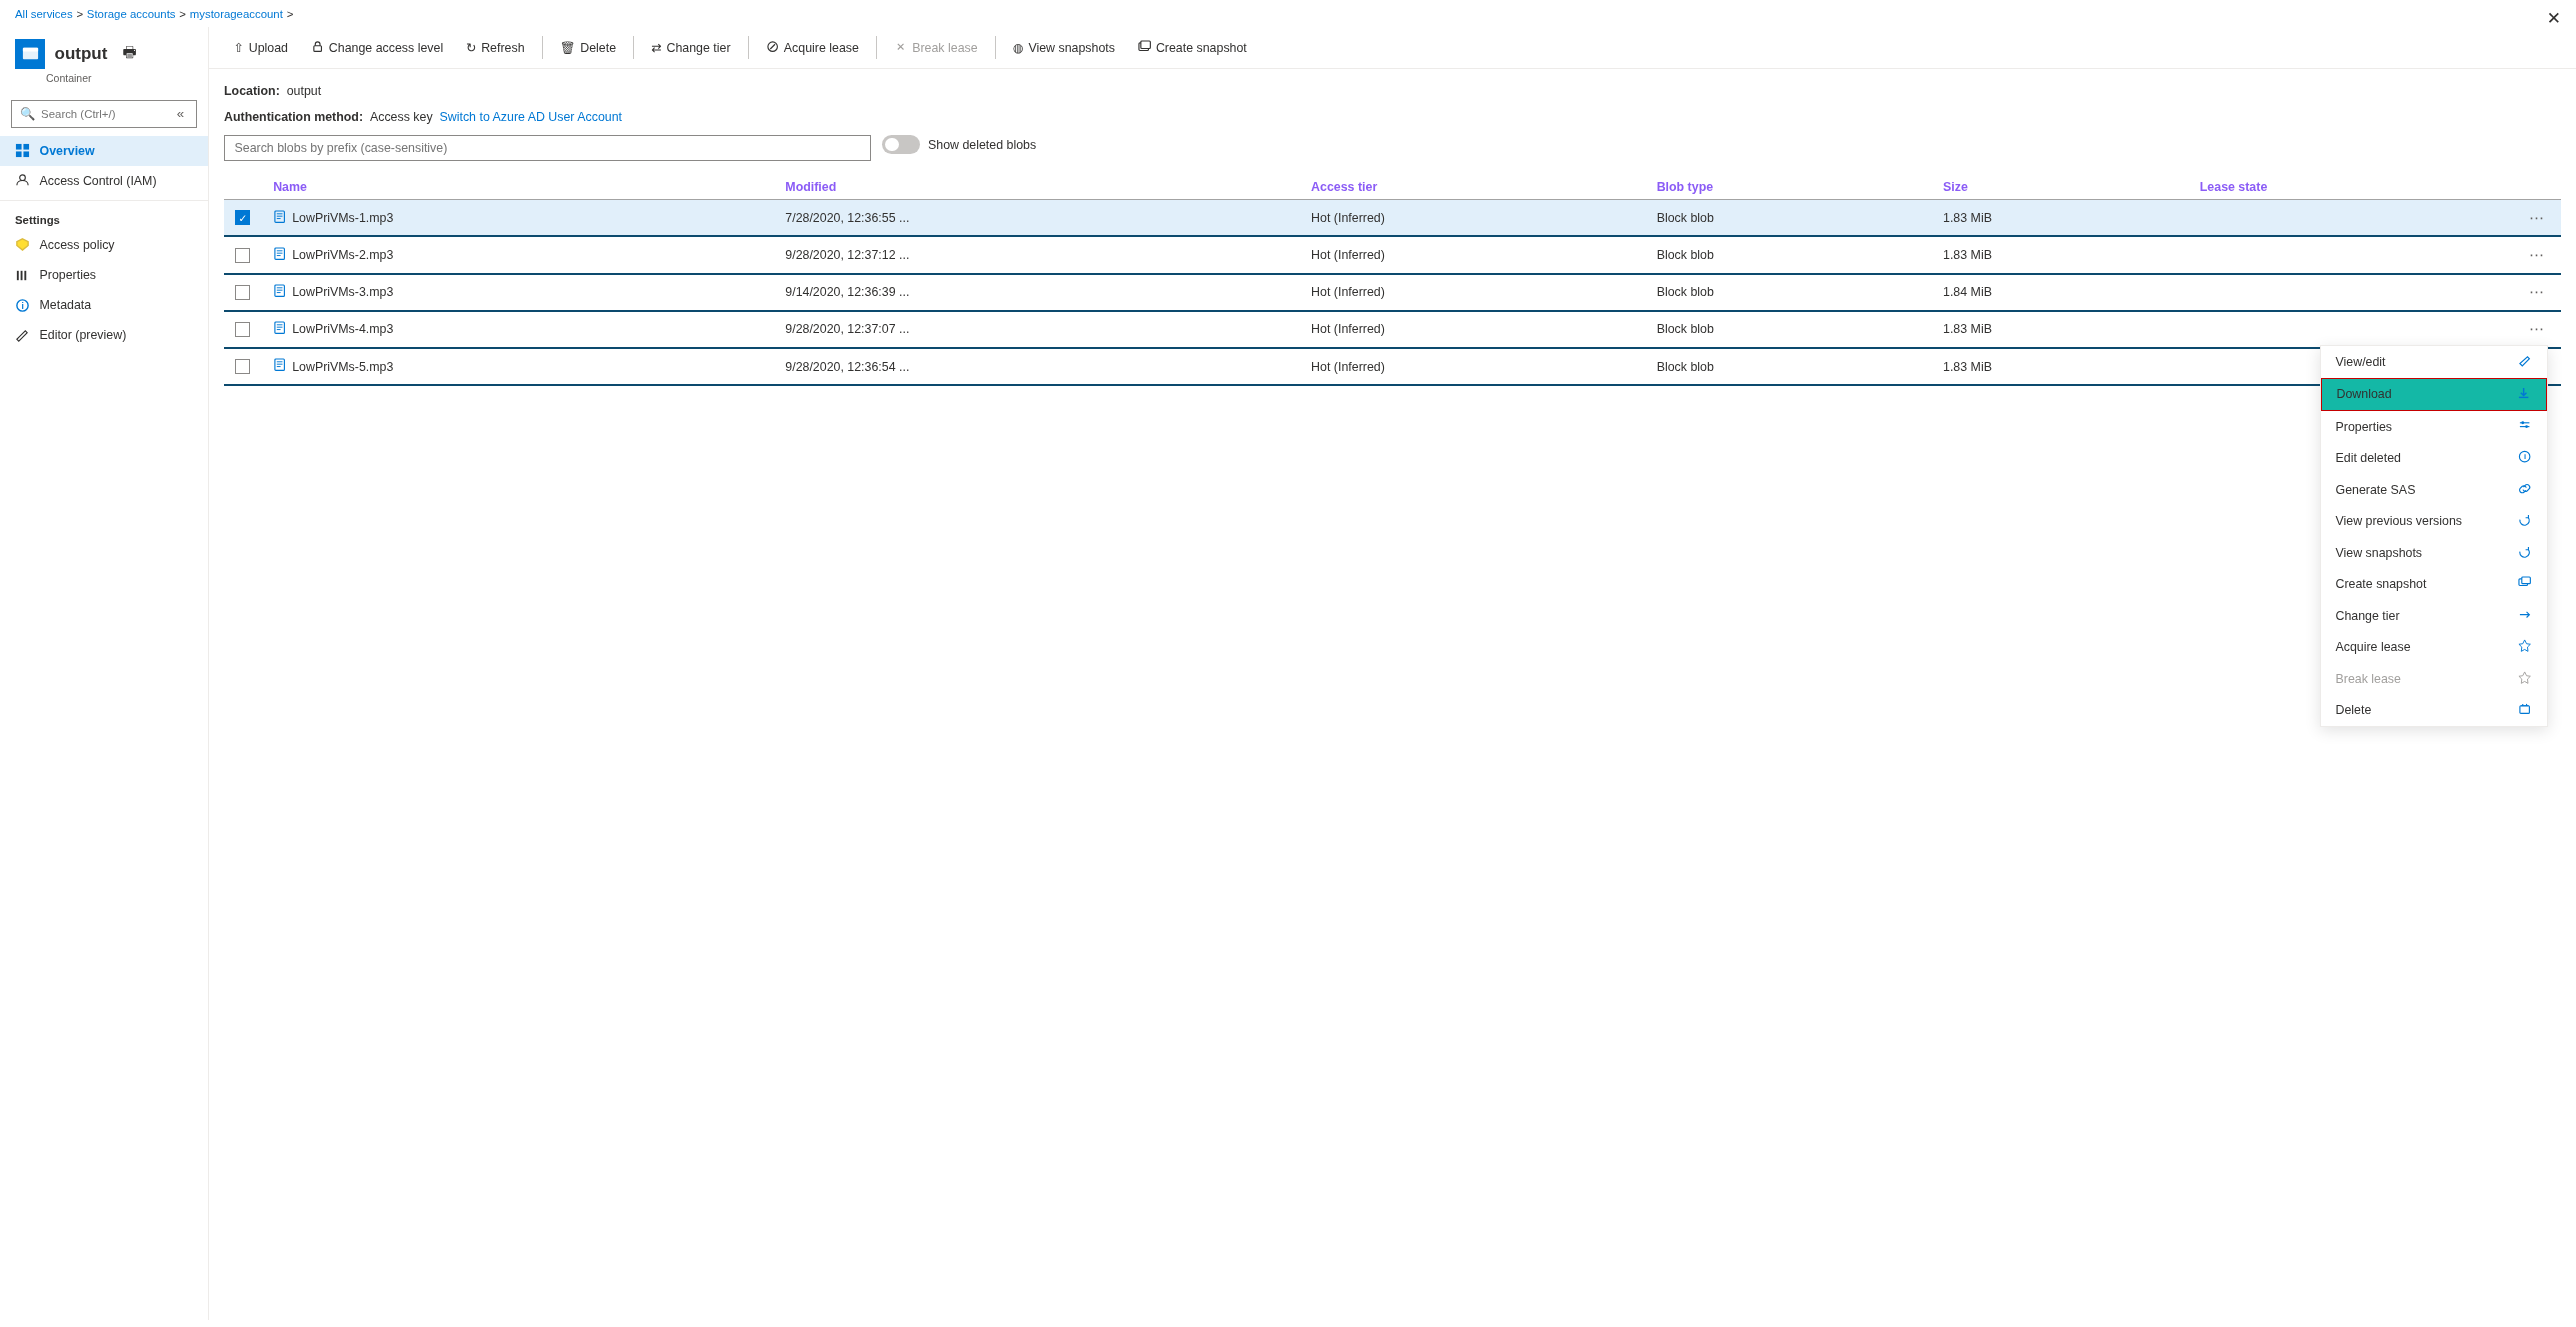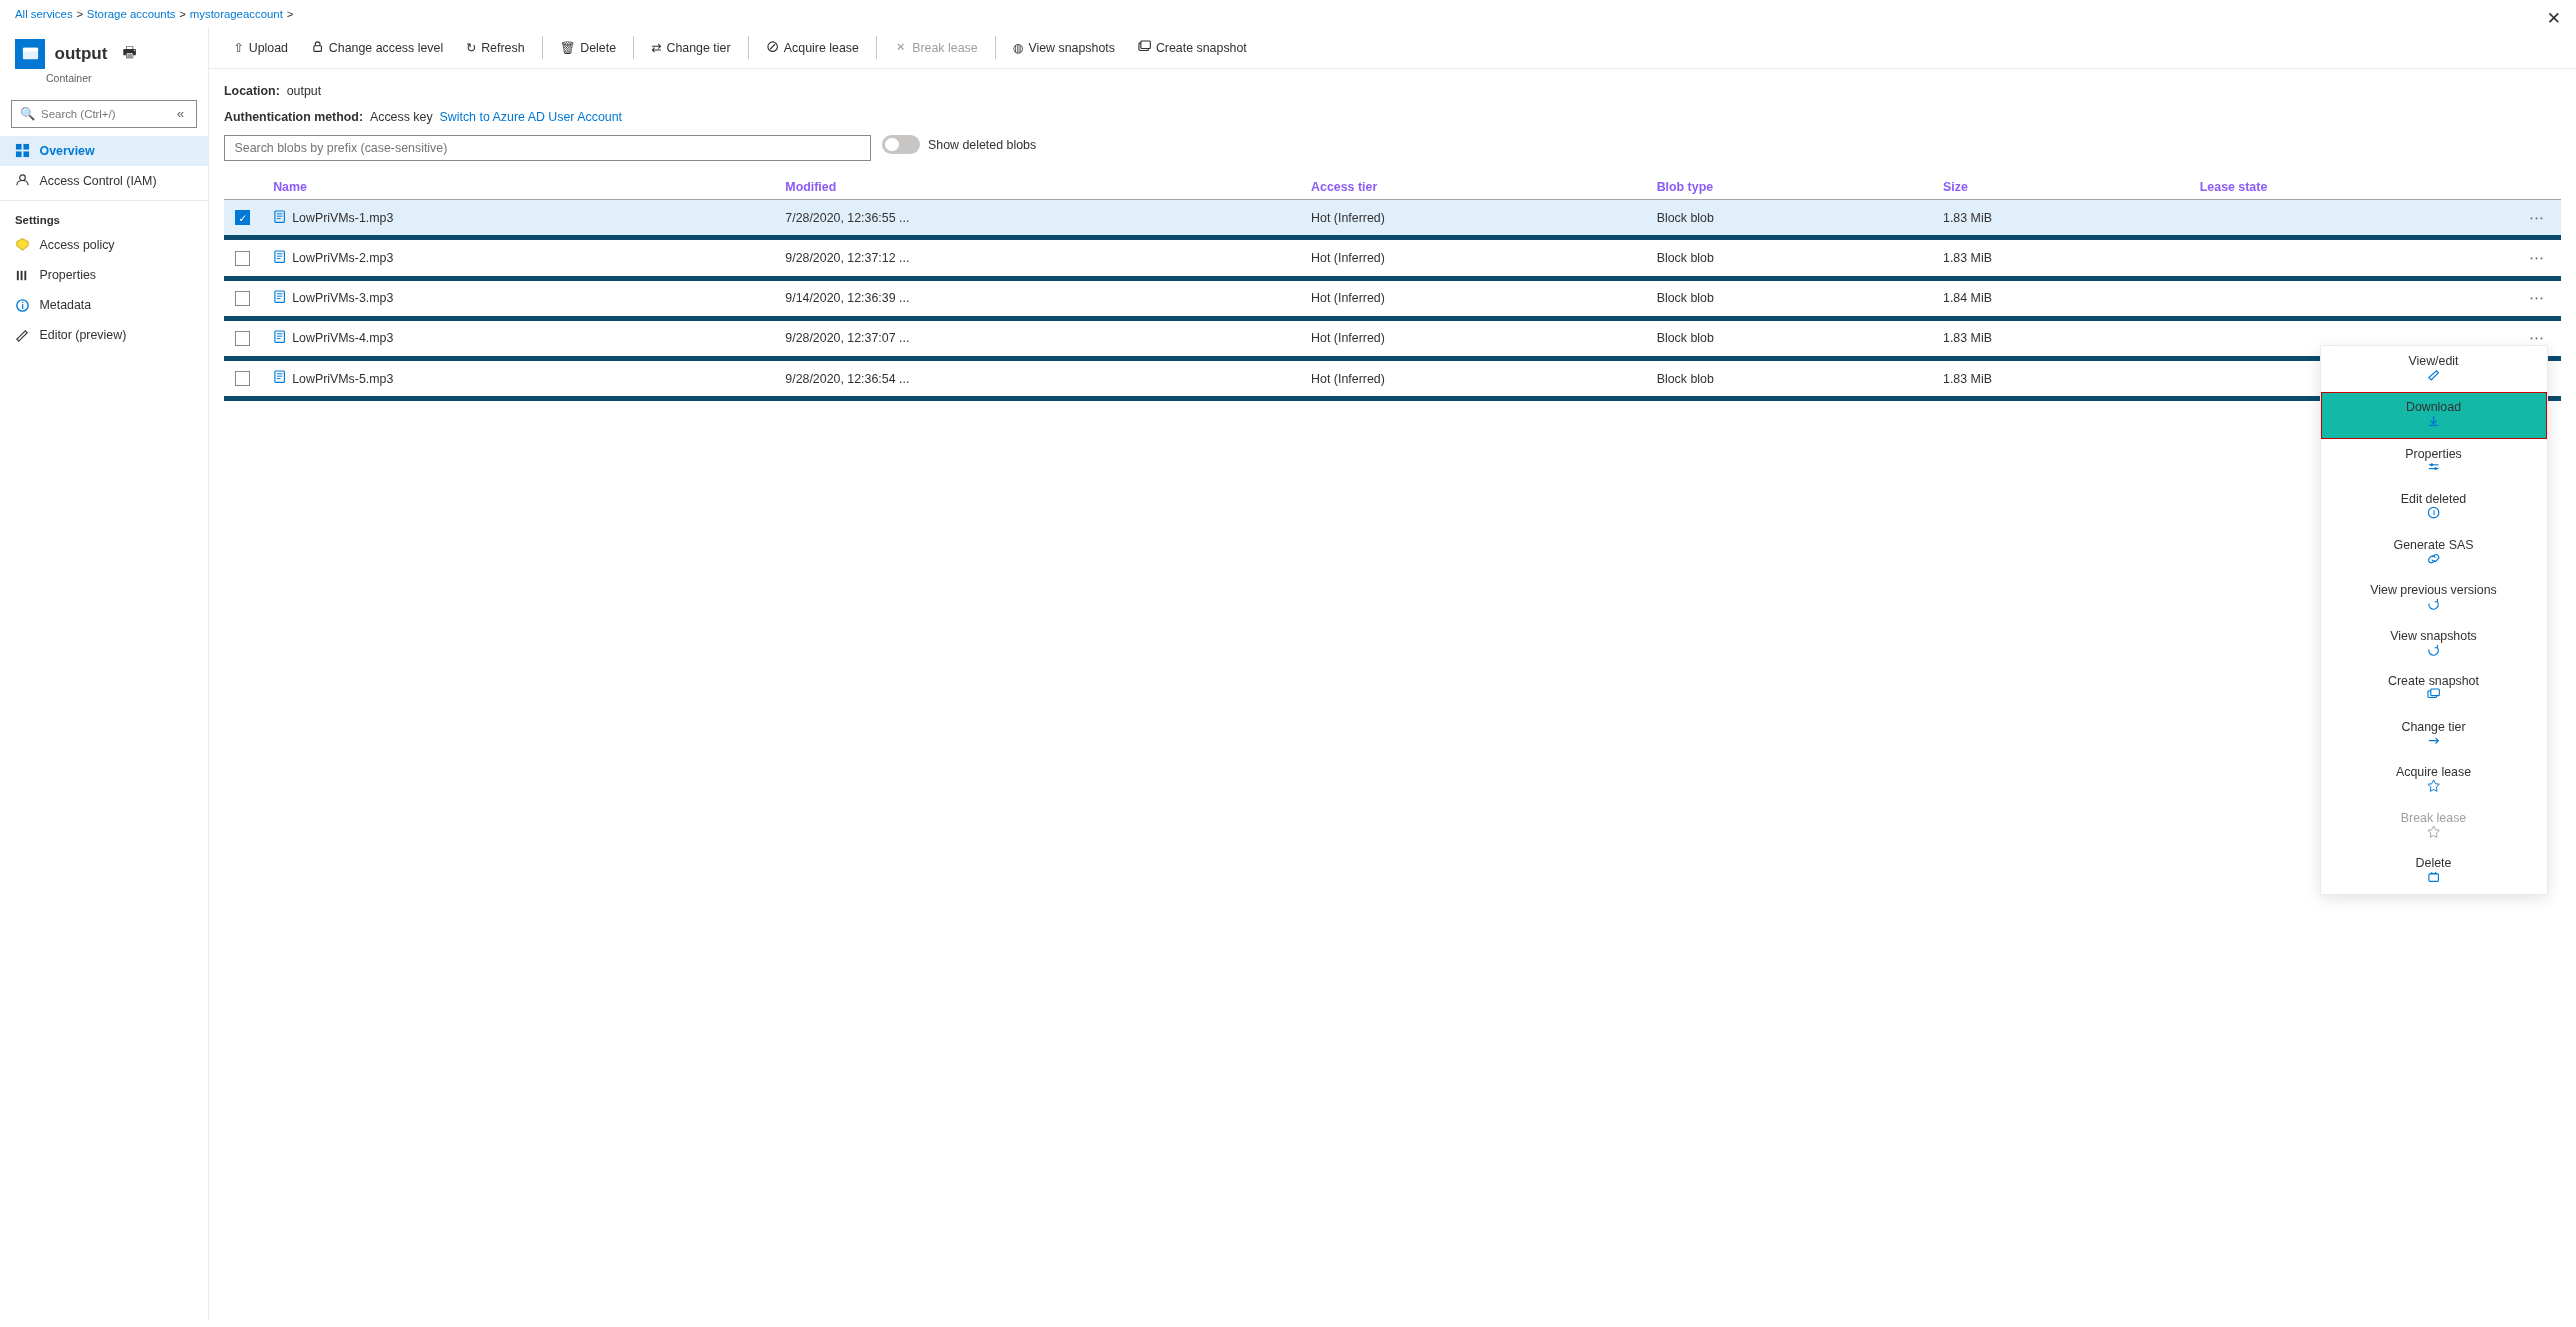--- a/index.html
+++ b/index.html
@@ -90,21 +90,21 @@
     }
     .toggle-label { font-size: 12.4px; }
 
     
     .blob-table { width: 100%; border-collapse: collapse; }
     .blob-table th {
       text-align: left; padding: 5.7px 11.4px; font-weight: 600; font-size: 12.4px;
       border-bottom: 1px solid #a3a3a3; color: #8b5cf6;
     }
     .blob-table td {
-      padding: 6.7px 11.4px; font-size: 12.4px; border-bottom: 5px solid #0c4a6e;
+      padding: 6.7px 11.4px; font-size: 12.4px; border-bottom: 2px solid #0c4a6e;
       color: #323130;
     }
     .blob-table tr.selected td { background: #e1effa; }
     .checkbox {
       width: 15px; height: 15px; border: 1px solid #8a8886; cursor: pointer;
       display: flex; align-items: center; justify-content: center; flex-shrink: 0;
     }
     .checkbox.checked { background: #0078d4; border-color: #0078d4; }
     .checkbox.checked::after { content: '✓'; color: #fff; font-size: 10.5px; }
     .file-icon { display: inline-flex; align-items: center; gap: 5.7px; }
@@ -115,21 +115,21 @@
 
     
     .context-menu {
       position: absolute; right: 28.5px; top: 276px;
       background: #fff; border: 1px solid #edebe9;
       box-shadow: 0 3.8px 15px rgba(0,0,0,0.12);
       width: 228px; z-index: 100;
     }
     .context-menu-item {
       display: flex; align-items: center; justify-content: space-between;
-      padding: 7.6px 15px; cursor: pointer; font-size: 12.4px; color: #323130; flex-direction: column;
+      padding: 7.6px 15px; cursor: pointer; font-size: 12.4px; color: #323130;
     }
     .context-menu-item.disabled { color: #a19f9d; cursor: default; }
     .context-menu-item.highlighted {
       background: #14b8a6; border: 1.9px solid #c50000;
     }
     .context-menu-icon { font-size: 13.3px; color: #323130; }
     .context-menu-item.disabled .context-menu-icon { color: #a19f9d; }
 
     
     .close-btn {

